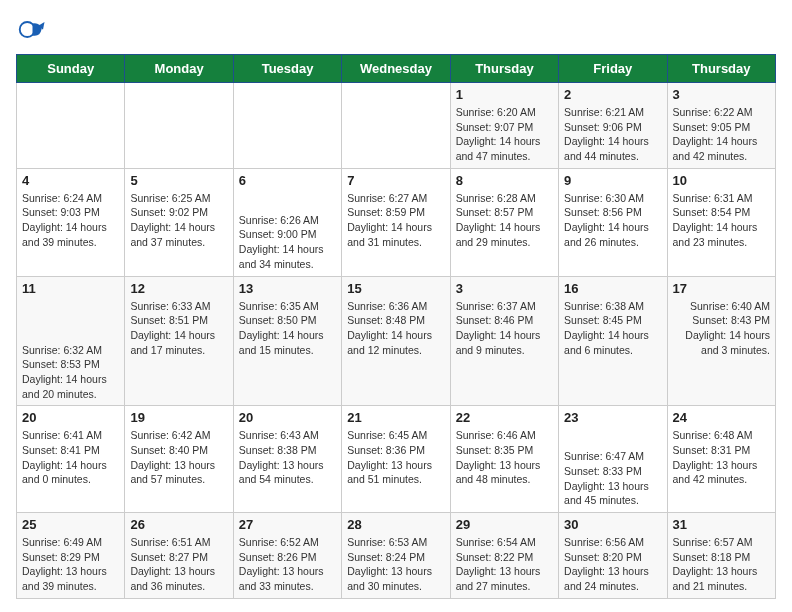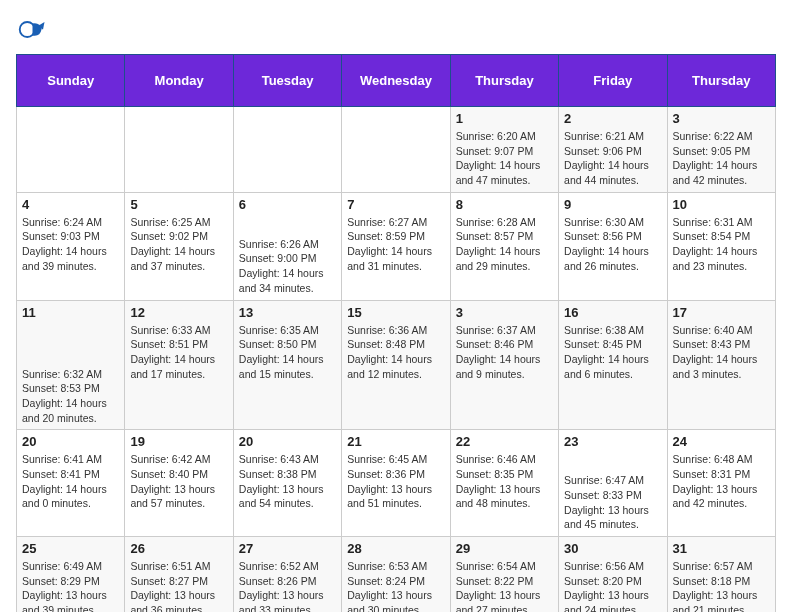--- a/index.html
+++ b/index.html
@@ -46,24 +46,24 @@
     .subtitle {
       font-size: 16px;
       color: #555;
     }
     table {
       width: 100%;
       border-collapse: collapse;
       font-size: 11px;
     }
     thead tr th {
-      background-color: #6d28d9;
+      background-color: #15803d;
       color: #fff;
       text-align: center;
-      padding: 18px 4px;
+      padding: 6px 4px;
       font-size: 13px;
       font-weight: bold;
       border: 1px solid #1e4f8c;
     }
     tbody tr td {
       border: 1px solid #ccc;
       padding: 4px 5px;
       vertical-align: top;
       width: calc(100% / 7);
       min-height: 80px;
@@ -221,21 +221,21 @@
 Daylight: 14 hours and 9 minutes.</div>
         </td>
         <td>
           <div class="day-number">16</div>
           <div class="day-info" style="white-space: pre-line;">Sunrise: 6:38 AM
 Sunset: 8:45 PM
 Daylight: 14 hours and 6 minutes.</div>
         </td>
         <td>
           <div class="day-number">17</div>
-          <div class="day-info" style="white-space: pre-line;">Sunrise: 6:40 AM
+          <div class="day-info" style="white-space: pre-line; text-align: right;">Sunrise: 6:40 AM
 Sunset: 8:43 PM
 Daylight: 14 hours and 3 minutes.</div>
         </td>
       </tr>
       <tr>
         <td>
           <div class="day-number">20</div>
           <div class="day-info" style="white-space: pre-line;">Sunrise: 6:41 AM
 Sunset: 8:41 PM
 Daylight: 14 hours and 0 minutes.</div>

